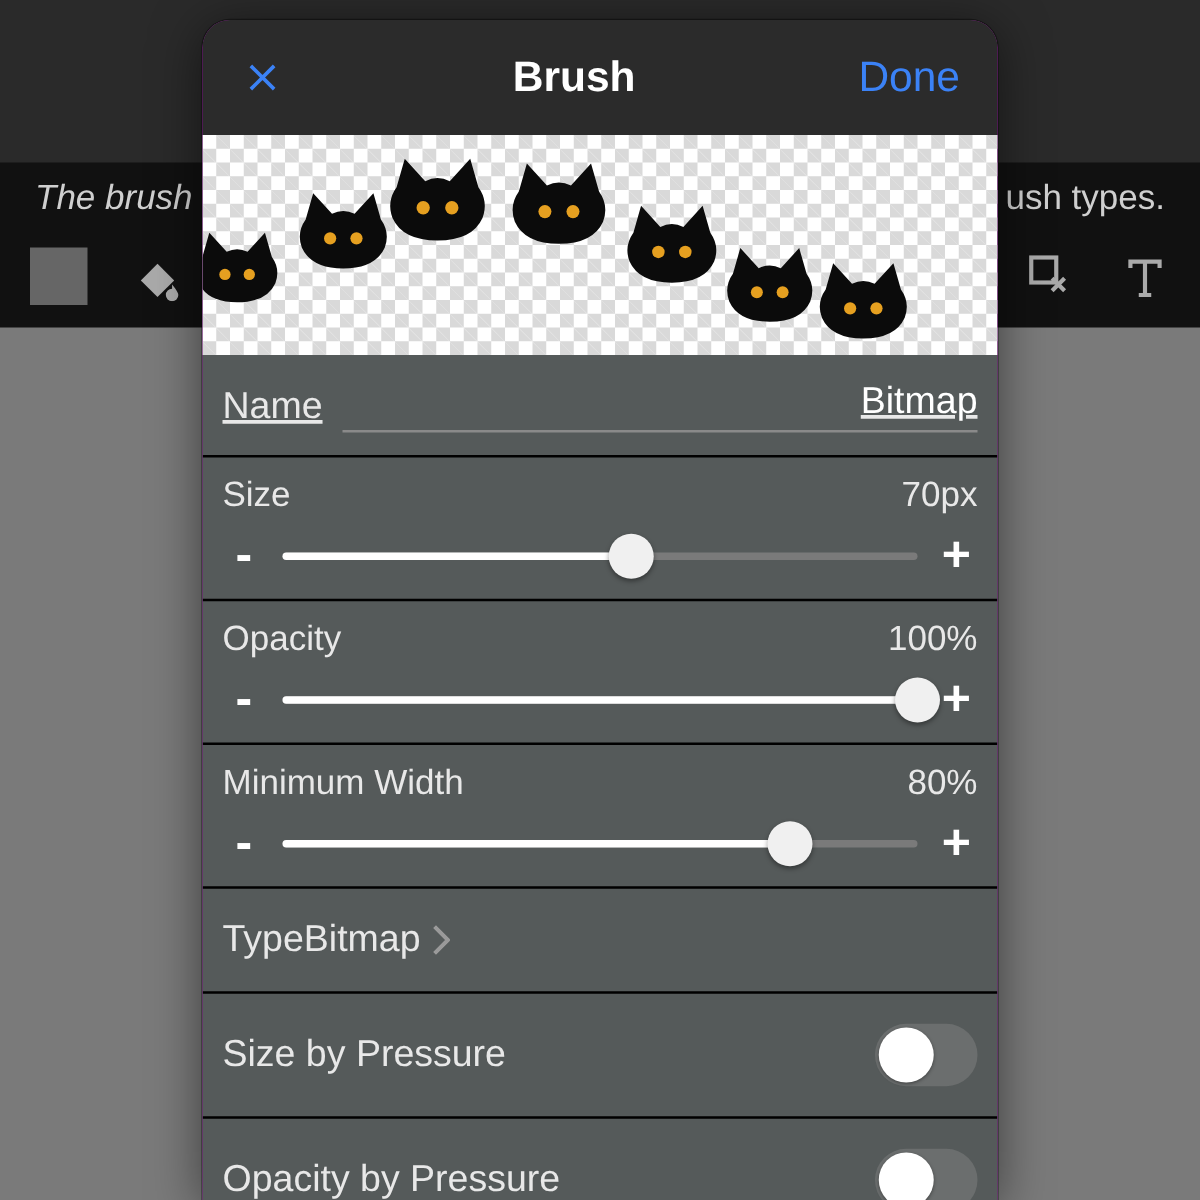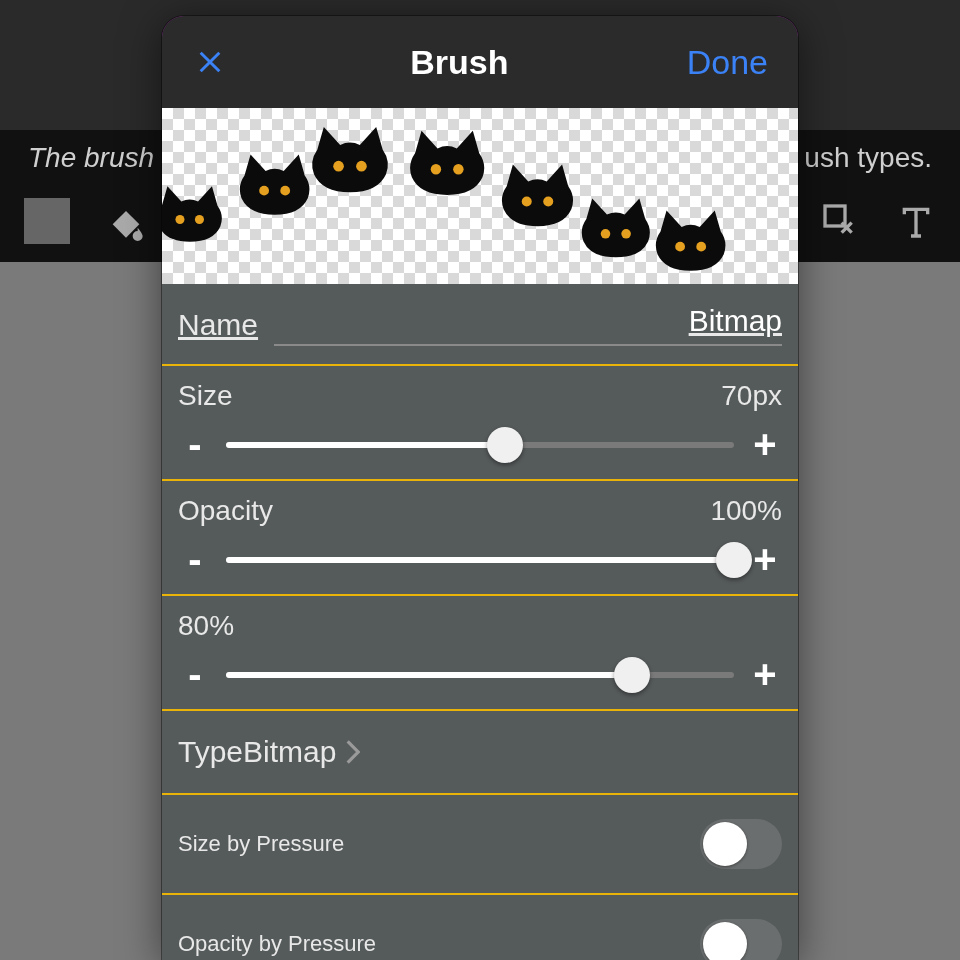--- a/index.html
+++ b/index.html
@@ -122,21 +122,21 @@
   .cat svg { width: 100%; height: 100%; display: block; }
 
   
   .rows {
     flex: 1;
     background: #555a5a;
     overflow: hidden;
   }
   .row {
     background: #555a5a;
-    border-top: 2px solid #eab308;
+    border-top: 2px solid #000000;
     padding: 14px 16px 12px 16px;
     color: #e8e8e8;
   }
   .row:first-child { border-top: none; }
 
   .row-name {
     display: flex;
     align-items: center;
     gap: 16px;
     padding: 20px 16px 18px 16px;
@@ -225,21 +225,21 @@
     width: 14px; height: 24px;
     color: #9a9a9a;
   }
 
   .row-toggle {
     display: flex;
     align-items: center;
     justify-content: space-between;
     padding: 24px 16px;
   }
-  .row-toggle .label { font-size: 22px; }
+  .row-toggle .label { font-size: 30px; }
   .toggle {
     width: 82px; height: 50px;
     background: #6b6e6e;
     border-radius: 25px;
     position: relative;
     cursor: pointer;
   }
   .toggle .knob {
     position: absolute;
     top: 3px; left: 3px;
@@ -380,20 +380,21 @@
           <div class="track-bg"></div>
           <div class="track-fill" id="opacity-fill" style="width: 100%;"></div>
           <div class="thumb" id="opacity-thumb" style="left: 100%;"></div>
         </div>
         <span class="pm">+</span>
       </div>
     </div>
 
     <div class="row row-slider">
       <div class="head">
+        <span>Minimum Width</span>
         <span>80%</span>
       </div>
       <div class="controls">
         <span class="pm">-</span>
         <div class="slider">
           <div class="track-bg"></div>
           <div class="track-fill" id="minw-fill" style="width: 80%;"></div>
           <div class="thumb" id="minw-thumb" style="left: 80%;"></div>
         </div>
         <span class="pm">+</span>

